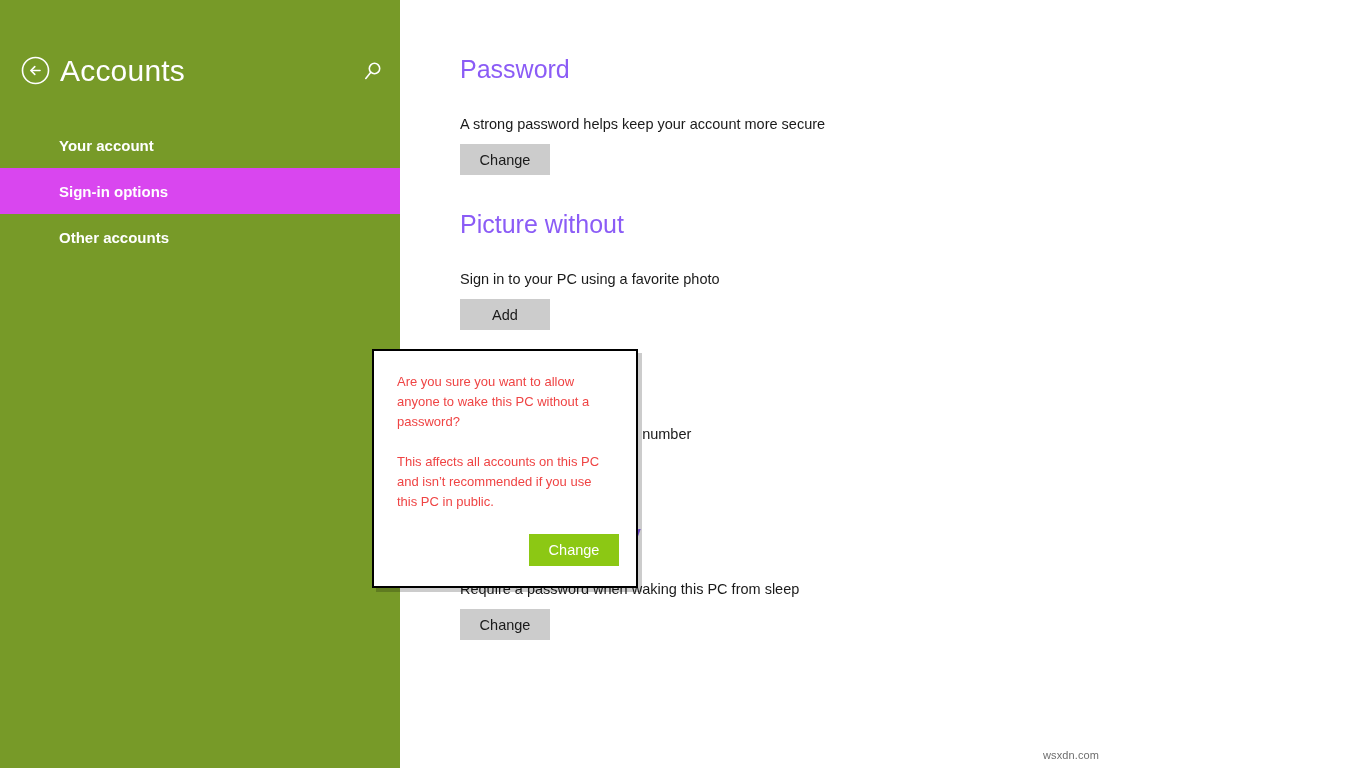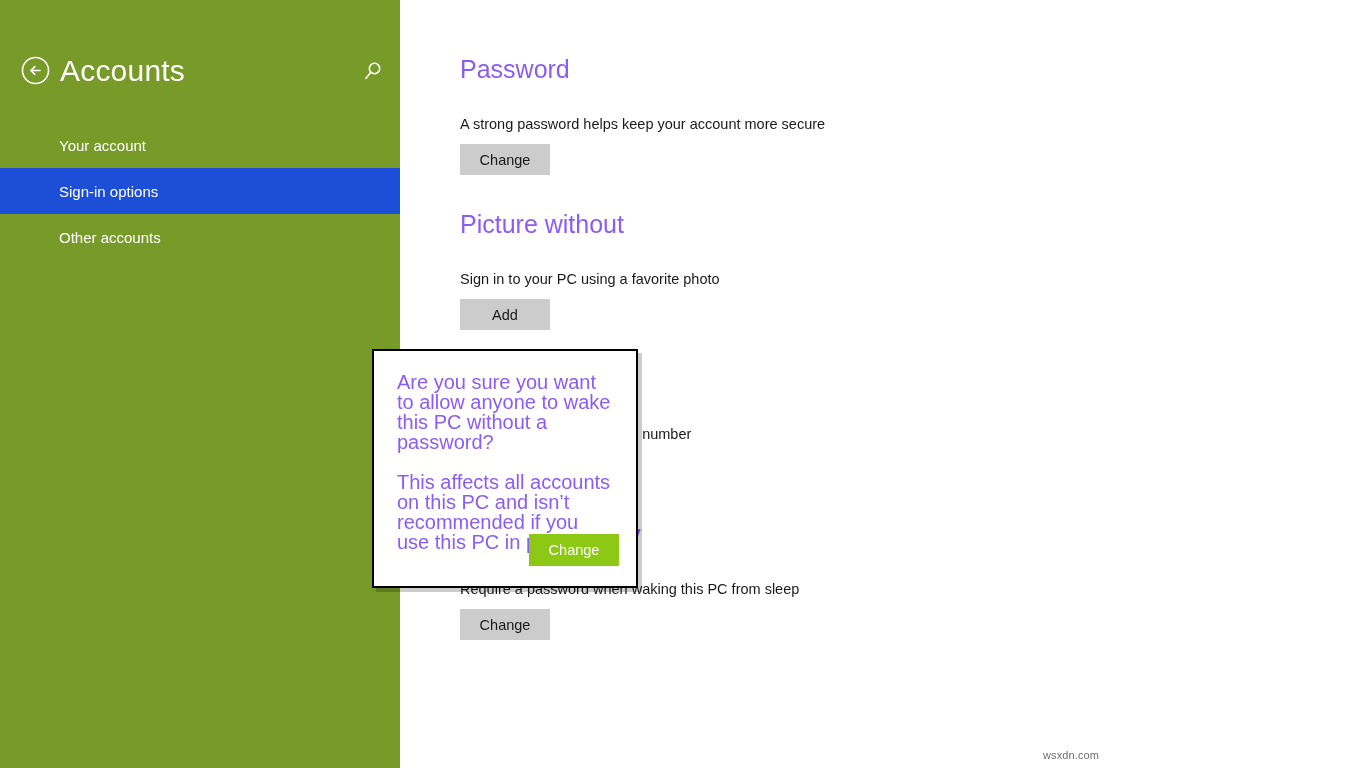--- a/index.html
+++ b/index.html
@@ -82,27 +82,27 @@
   }
 
   .nav-item {
     width: 400px;
     height: 46px;
     display: flex;
     align-items: center;
     padding-left: 59px;
     font-size: 15px;
     color: #ffffff;
-    font-weight: 400;
+    font-weight: 700;
     cursor: pointer;
     background: transparent;
   }
 
   .nav-item.selected {
-    background: #1d4ed8;
+    background: #d946ef;
   }
 
   
   .content {
     position: relative;
     flex: 1 1 auto;
     height: 768px;
     background: #ffffff;
   }
 
@@ -172,22 +172,22 @@
   }
 
   .dialog-body {
     position: absolute;
     left: 23px;
     top: 21px;
     width: 218px;
   }
 
   .dialog-text {
-    font-size: 20px;
-    color: #8b5cf6;
+    font-size: 13px;
+    color: #ef4444;
     line-height: 20px;
   }
   .dialog-text + .dialog-text { margin-top: 20px; }
 
   .dialog-footer {
     position: absolute;
     left: 0;
     top: 183px;
     width: 266px;
     padding-right: 21px;

